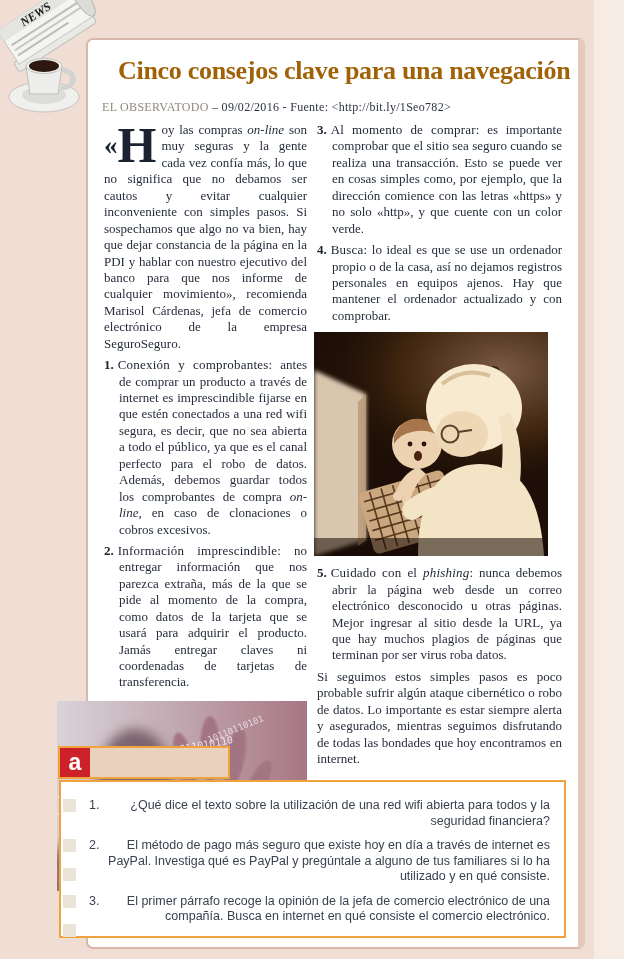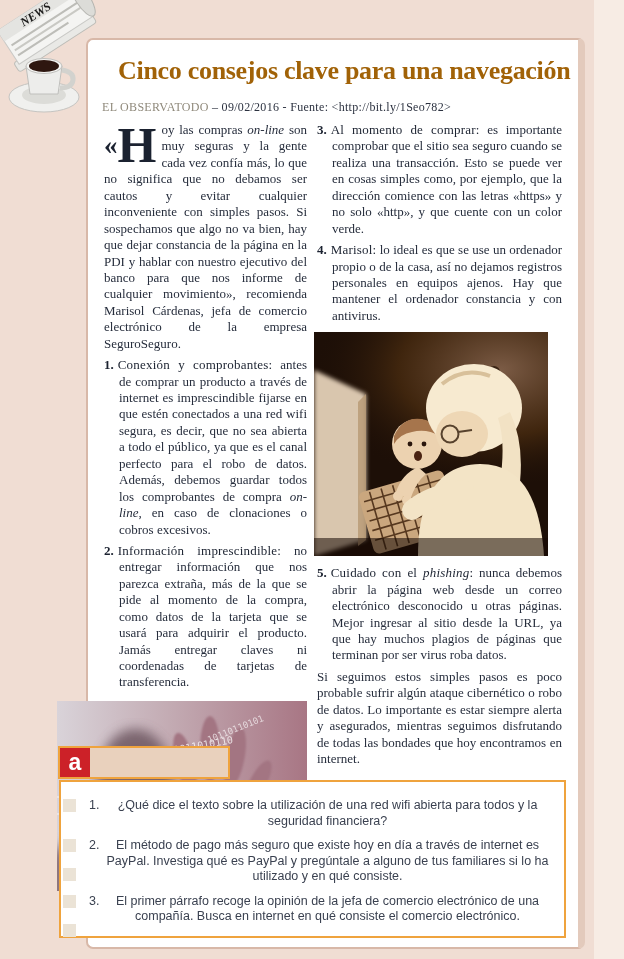--- a/index.html
+++ b/index.html
@@ -71,21 +71,21 @@
     position:absolute;left:59px;top:780px;width:507px;height:158px;
     box-sizing:border-box;border:2px solid #efa33d;background:#ffffff;
     padding:16px 14px 0 2px;
   }
   .q{display:grid;grid-template-columns:26px 16px 1fr;margin-bottom:9px;}
   .q-squares{display:flex;flex-direction:column;gap:16px;padding-top:1px;}
   .sq{width:13px;height:13px;background:#ebe3d6;}
   .q-num,.q-text{
     font:12.5px/15.5px "Liberation Sans", sans-serif;color:#3a4150;margin:0;
   }
-  .q-text{text-align:center;}
+  .q-text{text-align:right;}
 
   
   .masthead{position:absolute;left:0;top:0;width:106px;height:120px;}
 </style>
 </head>
 <body>
 
 <div class="page">
   <div class="margin-band"></div>
 
@@ -138,21 +138,21 @@
           <text transform="translate(52,64) rotate(-10)" font-family="DejaVu Sans Mono, monospace" font-size="10" fill="rgba(255,255,255,0.75)">010110101101011010110</text>
           <text transform="translate(152,42) rotate(-22)" font-family="DejaVu Sans Mono, monospace" font-size="9" fill="rgba(255,255,255,0.65)">10110110101</text>
           <text transform="translate(146,134) rotate(16)" font-family="DejaVu Sans Mono, monospace" font-size="11" fill="rgba(255,255,255,0.8)">100110110111</text>
         </svg>
       </figure>
     </div>
 
     <div class="col col-right">
       <p class="item"><b class="num">3.</b><b class="lbl">Al momento de comprar:</b><span> es importante comprobar que el sitio sea seguro cuando se realiza una transacción. Esto se puede ver en cosas simples como, por ejemplo, que la dirección comience con las letras «https» y no solo «http», y que cuente con un color verde.</span></p>
 
-      <p class="item"><b class="num">4.</b><b class="lbl">Marisol:</b><span> lo ideal es que se use un ordenador propio o de la casa, así no dejamos registros personales en equipos ajenos. Hay que mantener el ordenador constancia y con antivirus.</span></p>
+      <p class="item"><b class="num">4.</b><b class="lbl">Busca:</b><span> lo ideal es que se use un ordenador propio o de la casa, así no dejamos registros personales en equipos ajenos. Hay que mantener el ordenador actualizado y con comprobar.</span></p>
 
       <figure class="children-photo">
         <svg width="234" height="224" viewBox="0 0 234 224">
           <defs>
             <radialGradient id="wallGrad" cx="0.8" cy="0.25" r="0.8">
               <stop offset="0%" stop-color="#7b5b45"></stop>
               <stop offset="55%" stop-color="#45290f" stop-opacity="0.85"></stop>
               <stop offset="100%" stop-color="#1d0f07" stop-opacity="0"></stop>
             </radialGradient>
             <filter id="soft">

